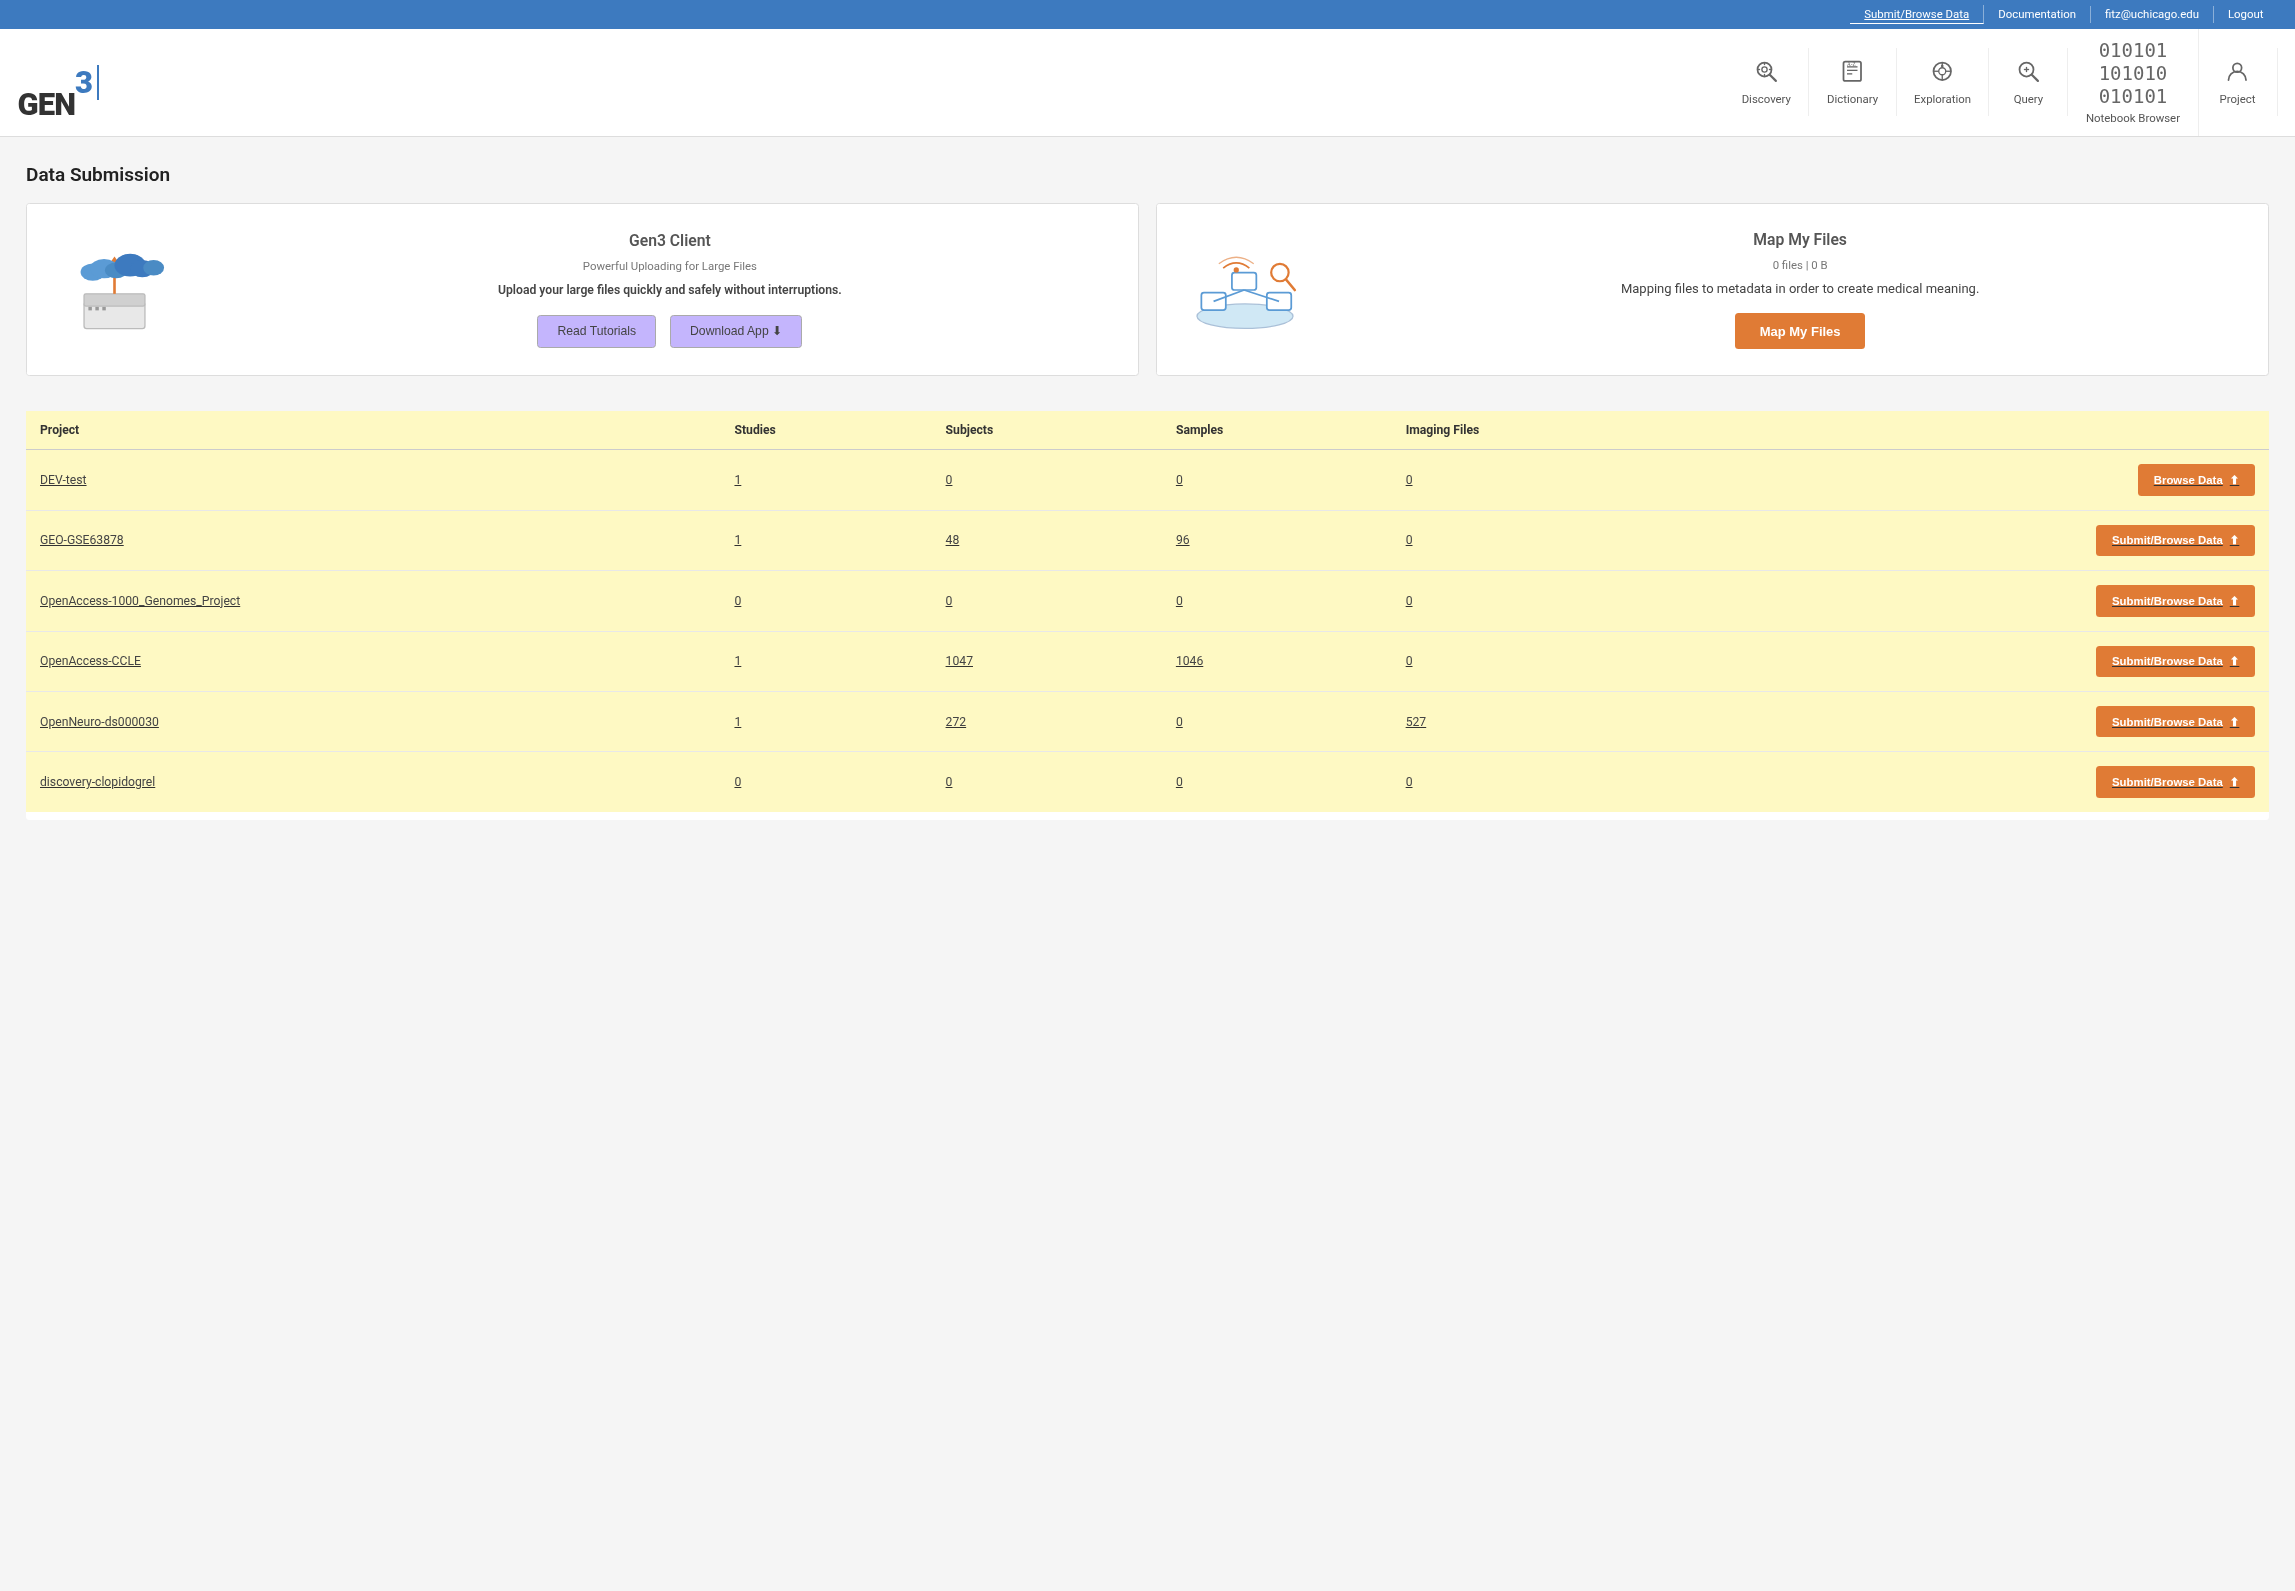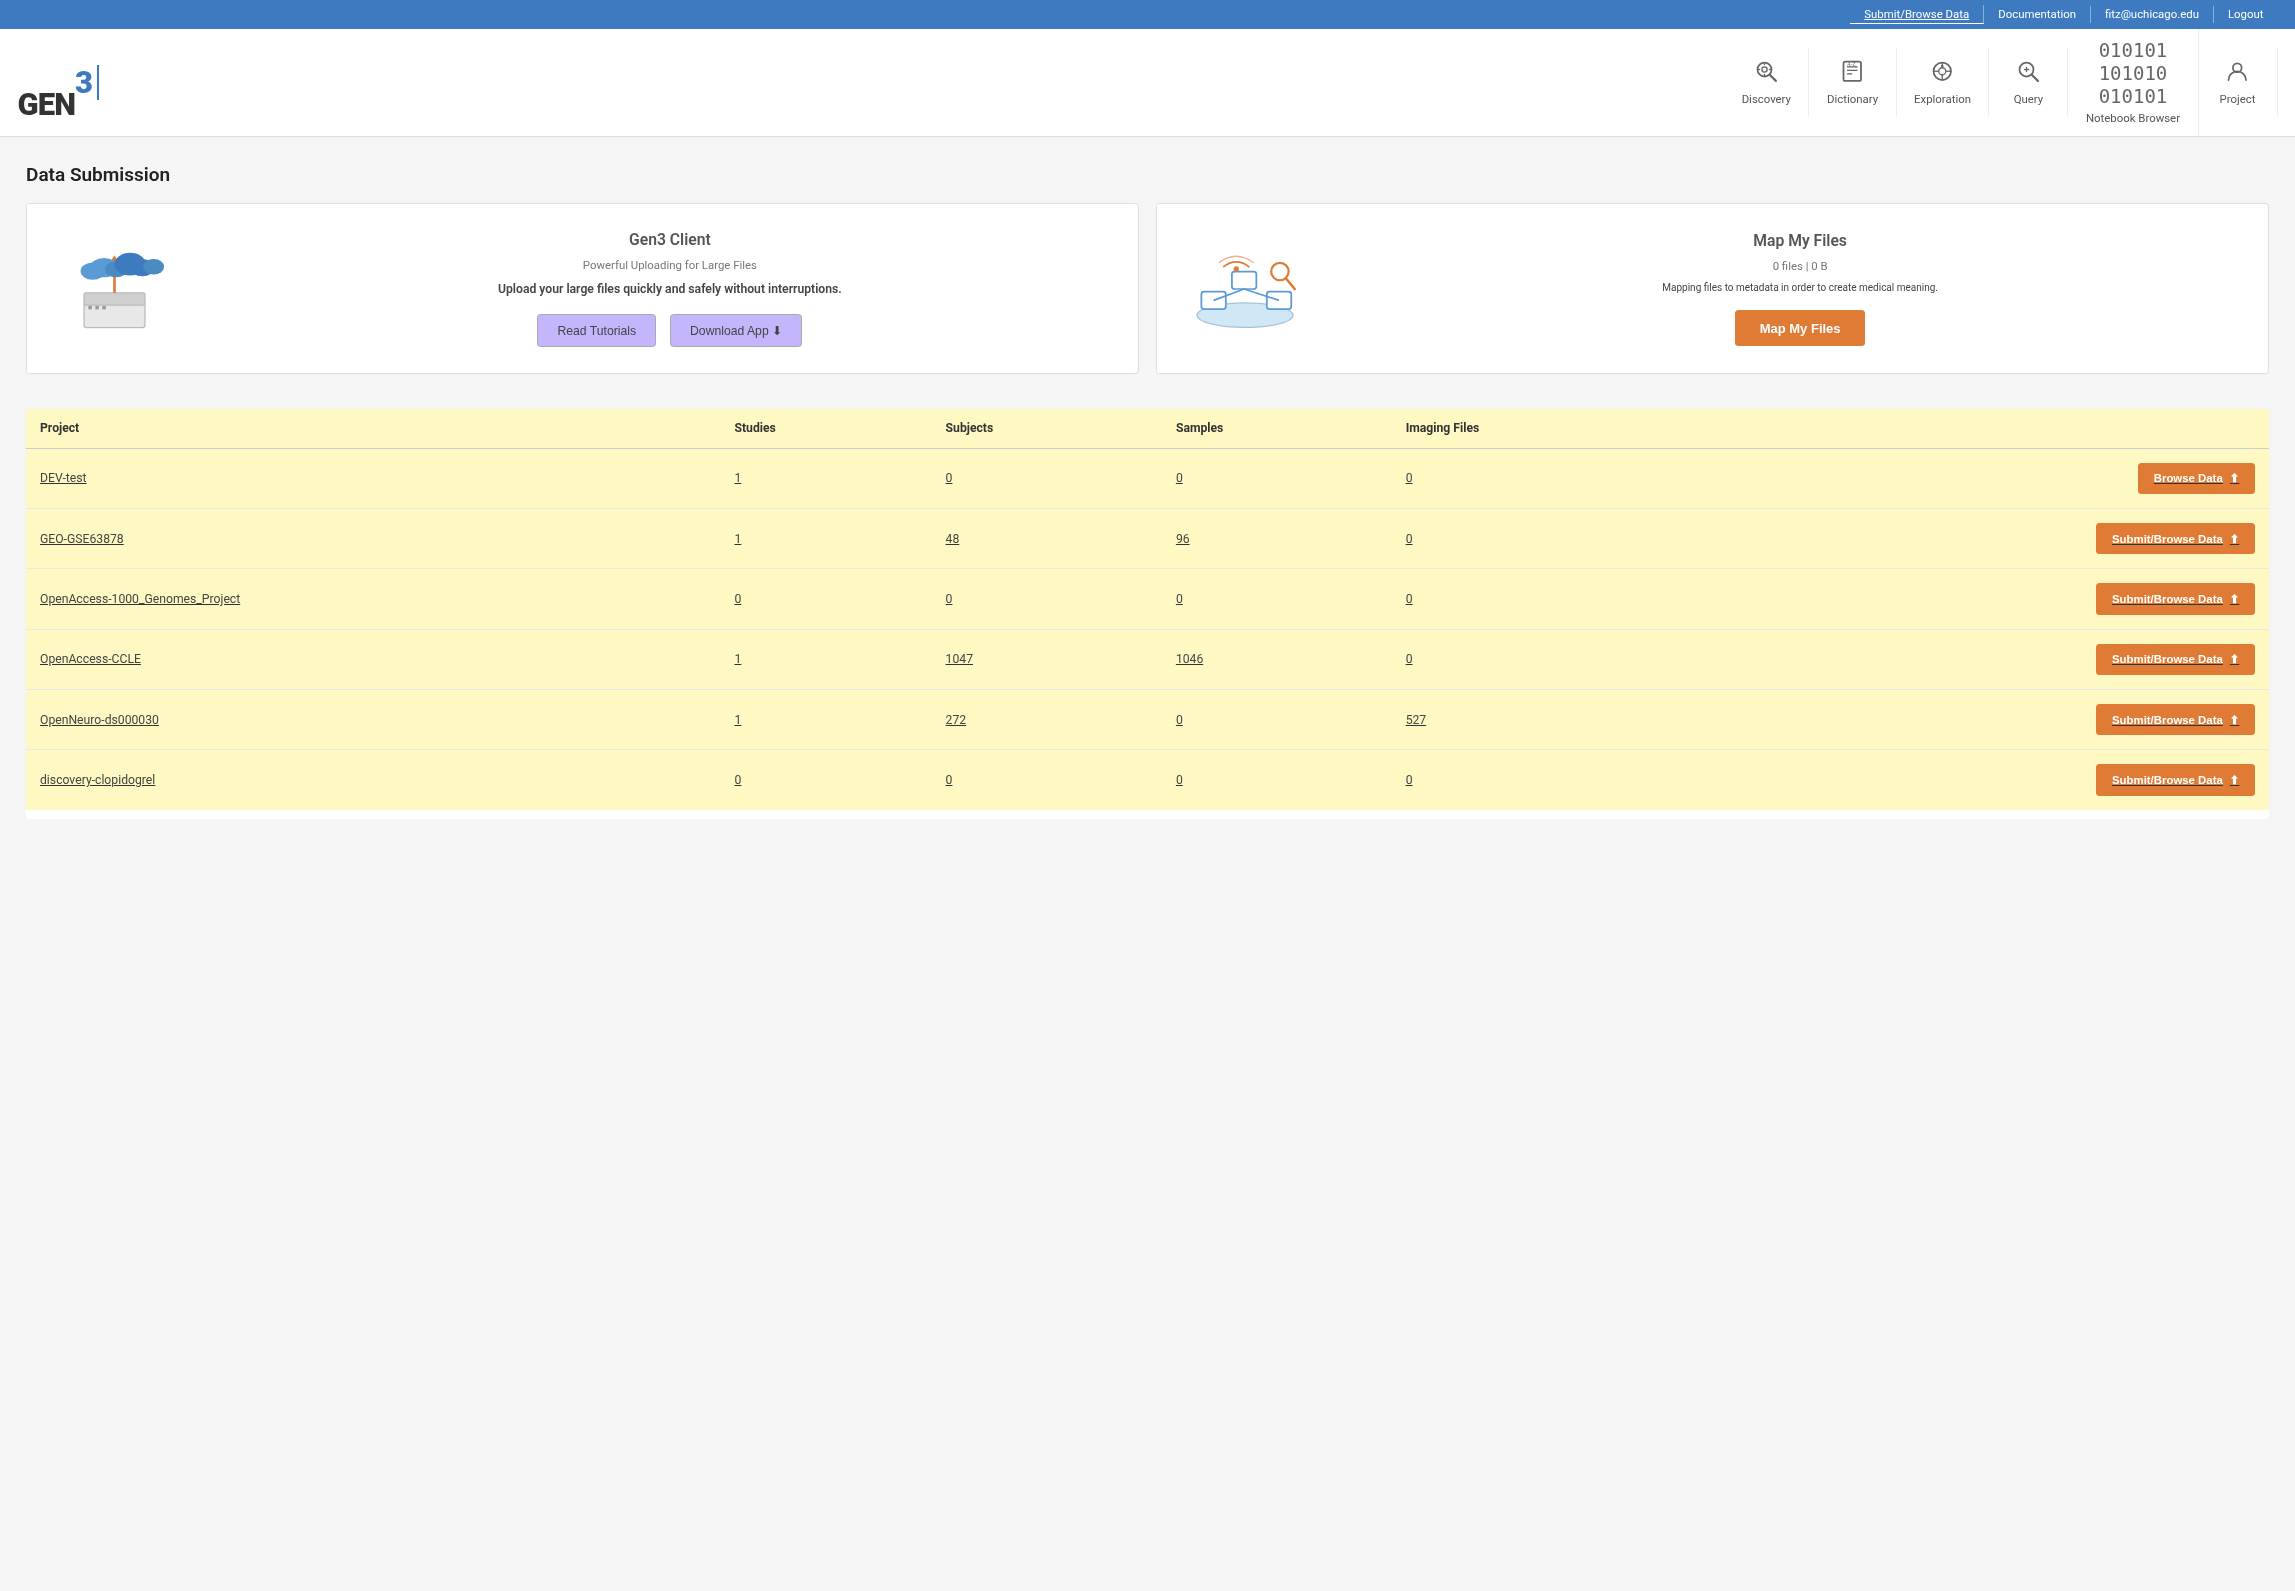--- a/index.html
+++ b/index.html
@@ -136,21 +136,21 @@
       border-radius: 3.5px;
       cursor: pointer;
       font-size: 13px;
       font-weight: 600;
       border: none;
       align-self: center;
       text-align: center;
     }
 
     .files-info { font-size: 11.4px; color: #777; margin-bottom: 8.7px; text-align: center; }
-    .mapping-desc { font-size: 10px; color: #444; margin-bottom: 17.5px; text-align: center; }
+    .mapping-desc { font-size: 13px; color: #444; margin-bottom: 17.5px; text-align: center; }
 
     
     .list-section { background: white; border-radius: 3.5px; padding: 0 0 8.7px 0; }
     .list-title { font-size: 19px; font-weight: 600; margin-bottom: 14px; color: #222; }
 
     table {
       width: 100%;
       border-collapse: collapse;
       background: #fef9c3;
     }

